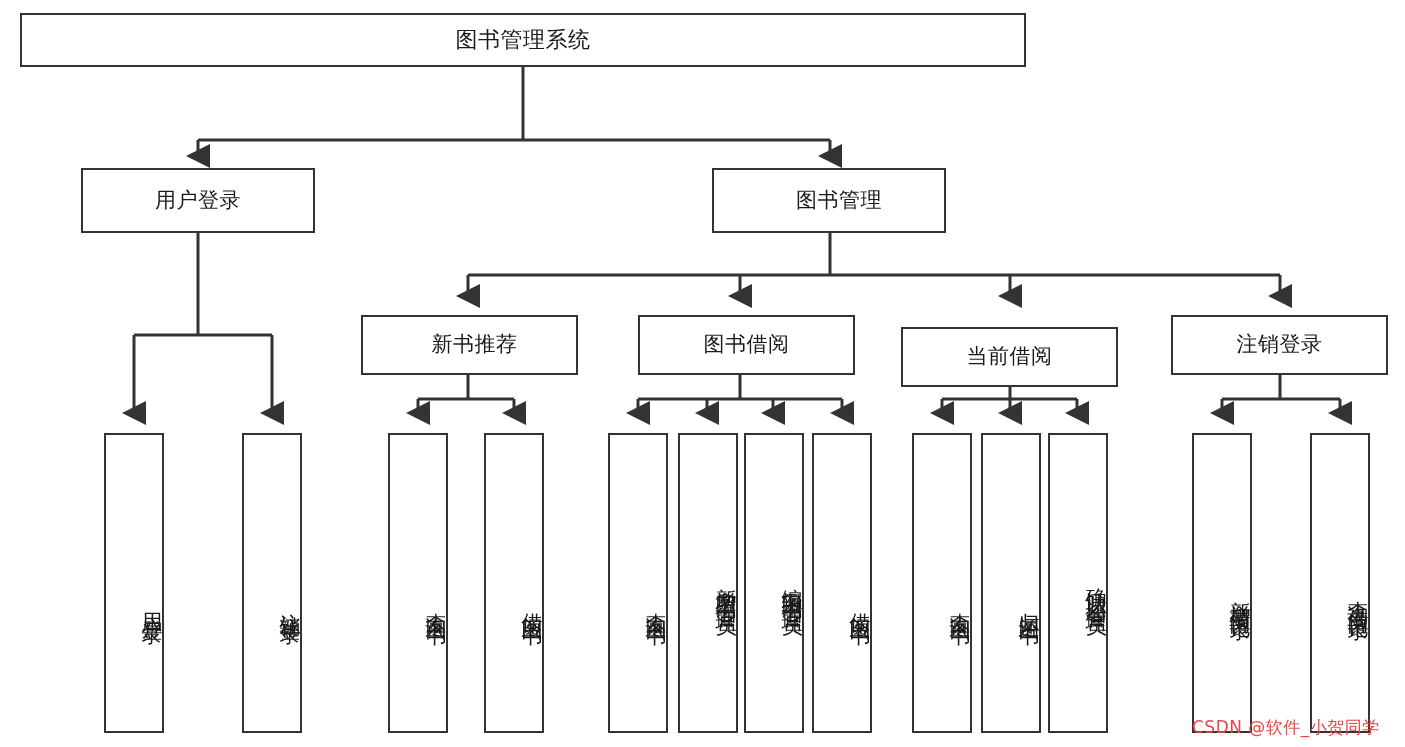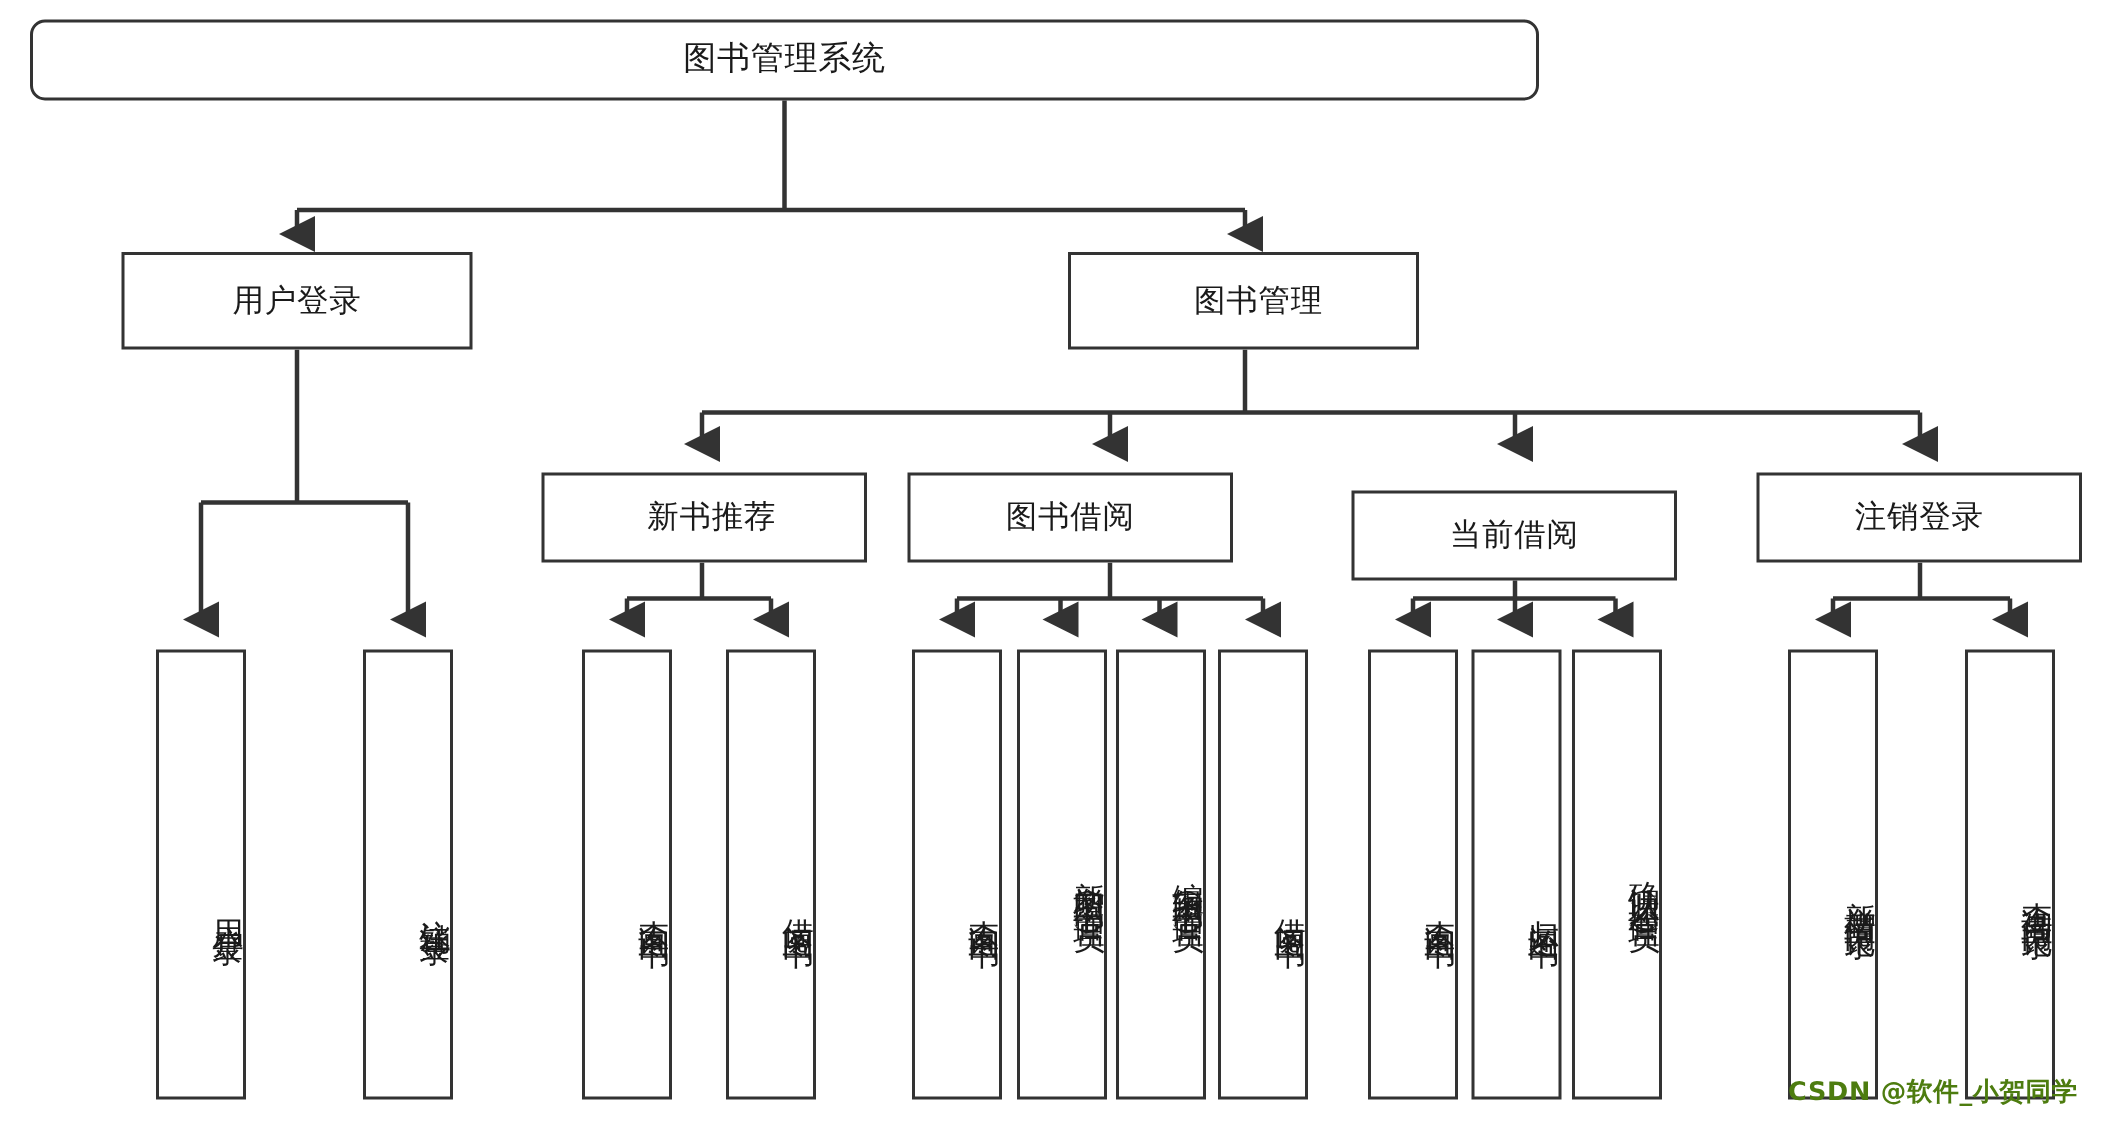--- a/index.html
+++ b/index.html
@@ -36,46 +36,44 @@
     justify-content: center;
     color: #1a1a1a;
   }
   .node.horiz {
     font-size: 21px;
     letter-spacing: 0.5px;
     line-height: 1.2;
   }
   .node.root {
     font-size: 22px;
-    border-radius: 10px;
   }
   .node.vert {
     writing-mode: vertical-rl;
     text-orientation: upright;
     align-items: flex-start;
     justify-content: center;
     font-size: 21px;
     letter-spacing: 4px;
     padding-top: 42px;
     line-height: 1;
   }
   .node.vert.tall {
     padding-top: 12px;
   }
   .node.vert.mid {
     padding-top: 26px;
   }
   .watermark {
     position: absolute;
     font-size: 17px;
-    color: #4d7c0f;
+    color: #ef4444;
     white-space: nowrap;
     letter-spacing: 0.5px;
     font-family: "DejaVu Sans", "Liberation Sans", sans-serif;
-    font-weight: bold;
   }
 </style>
 </head>
 <body>
 
 <div id="diagram-root">
 
   <svg id="edge-layer" viewBox="0 0 1405 747">
     <defs>
       <marker id="arrowhead" markerWidth="9" markerHeight="9" refX="4.5" refY="4.5" orient="auto" markerUnits="strokeWidth">
@@ -133,21 +131,21 @@
   <div class="node horiz" style="left:81px; top:168px; width:234px; height:65px;">
     <span>用户登录</span>
   </div>
   <div class="node horiz" style="left:712px; top:168px; width:234px; height:65px;padding-left:20px;">
     <span>图书管理</span>
   </div>
 
   <div class="node horiz" style="left:361px; top:315px; width:217px; height:60px;padding-left:10px;">
     <span>新书推荐</span>
   </div>
-  <div class="node horiz" style="left:605px; top:315px; width:217px; height:60px;">
+  <div class="node horiz" style="left:638px; top:315px; width:217px; height:60px;">
     <span>图书借阅</span>
   </div>
   <div class="node horiz" style="left:901px; top:315px; width:217px; height:60px;margin-top:12px;">
     <span>当前借阅</span>
   </div>
   <div class="node horiz" style="left:1171px; top:315px; width:217px; height:60px;">
     <span>注销登录</span>
   </div>
 
   <div class="node vert" style="left:104px; top:433px; width:60px; height:300px;">

